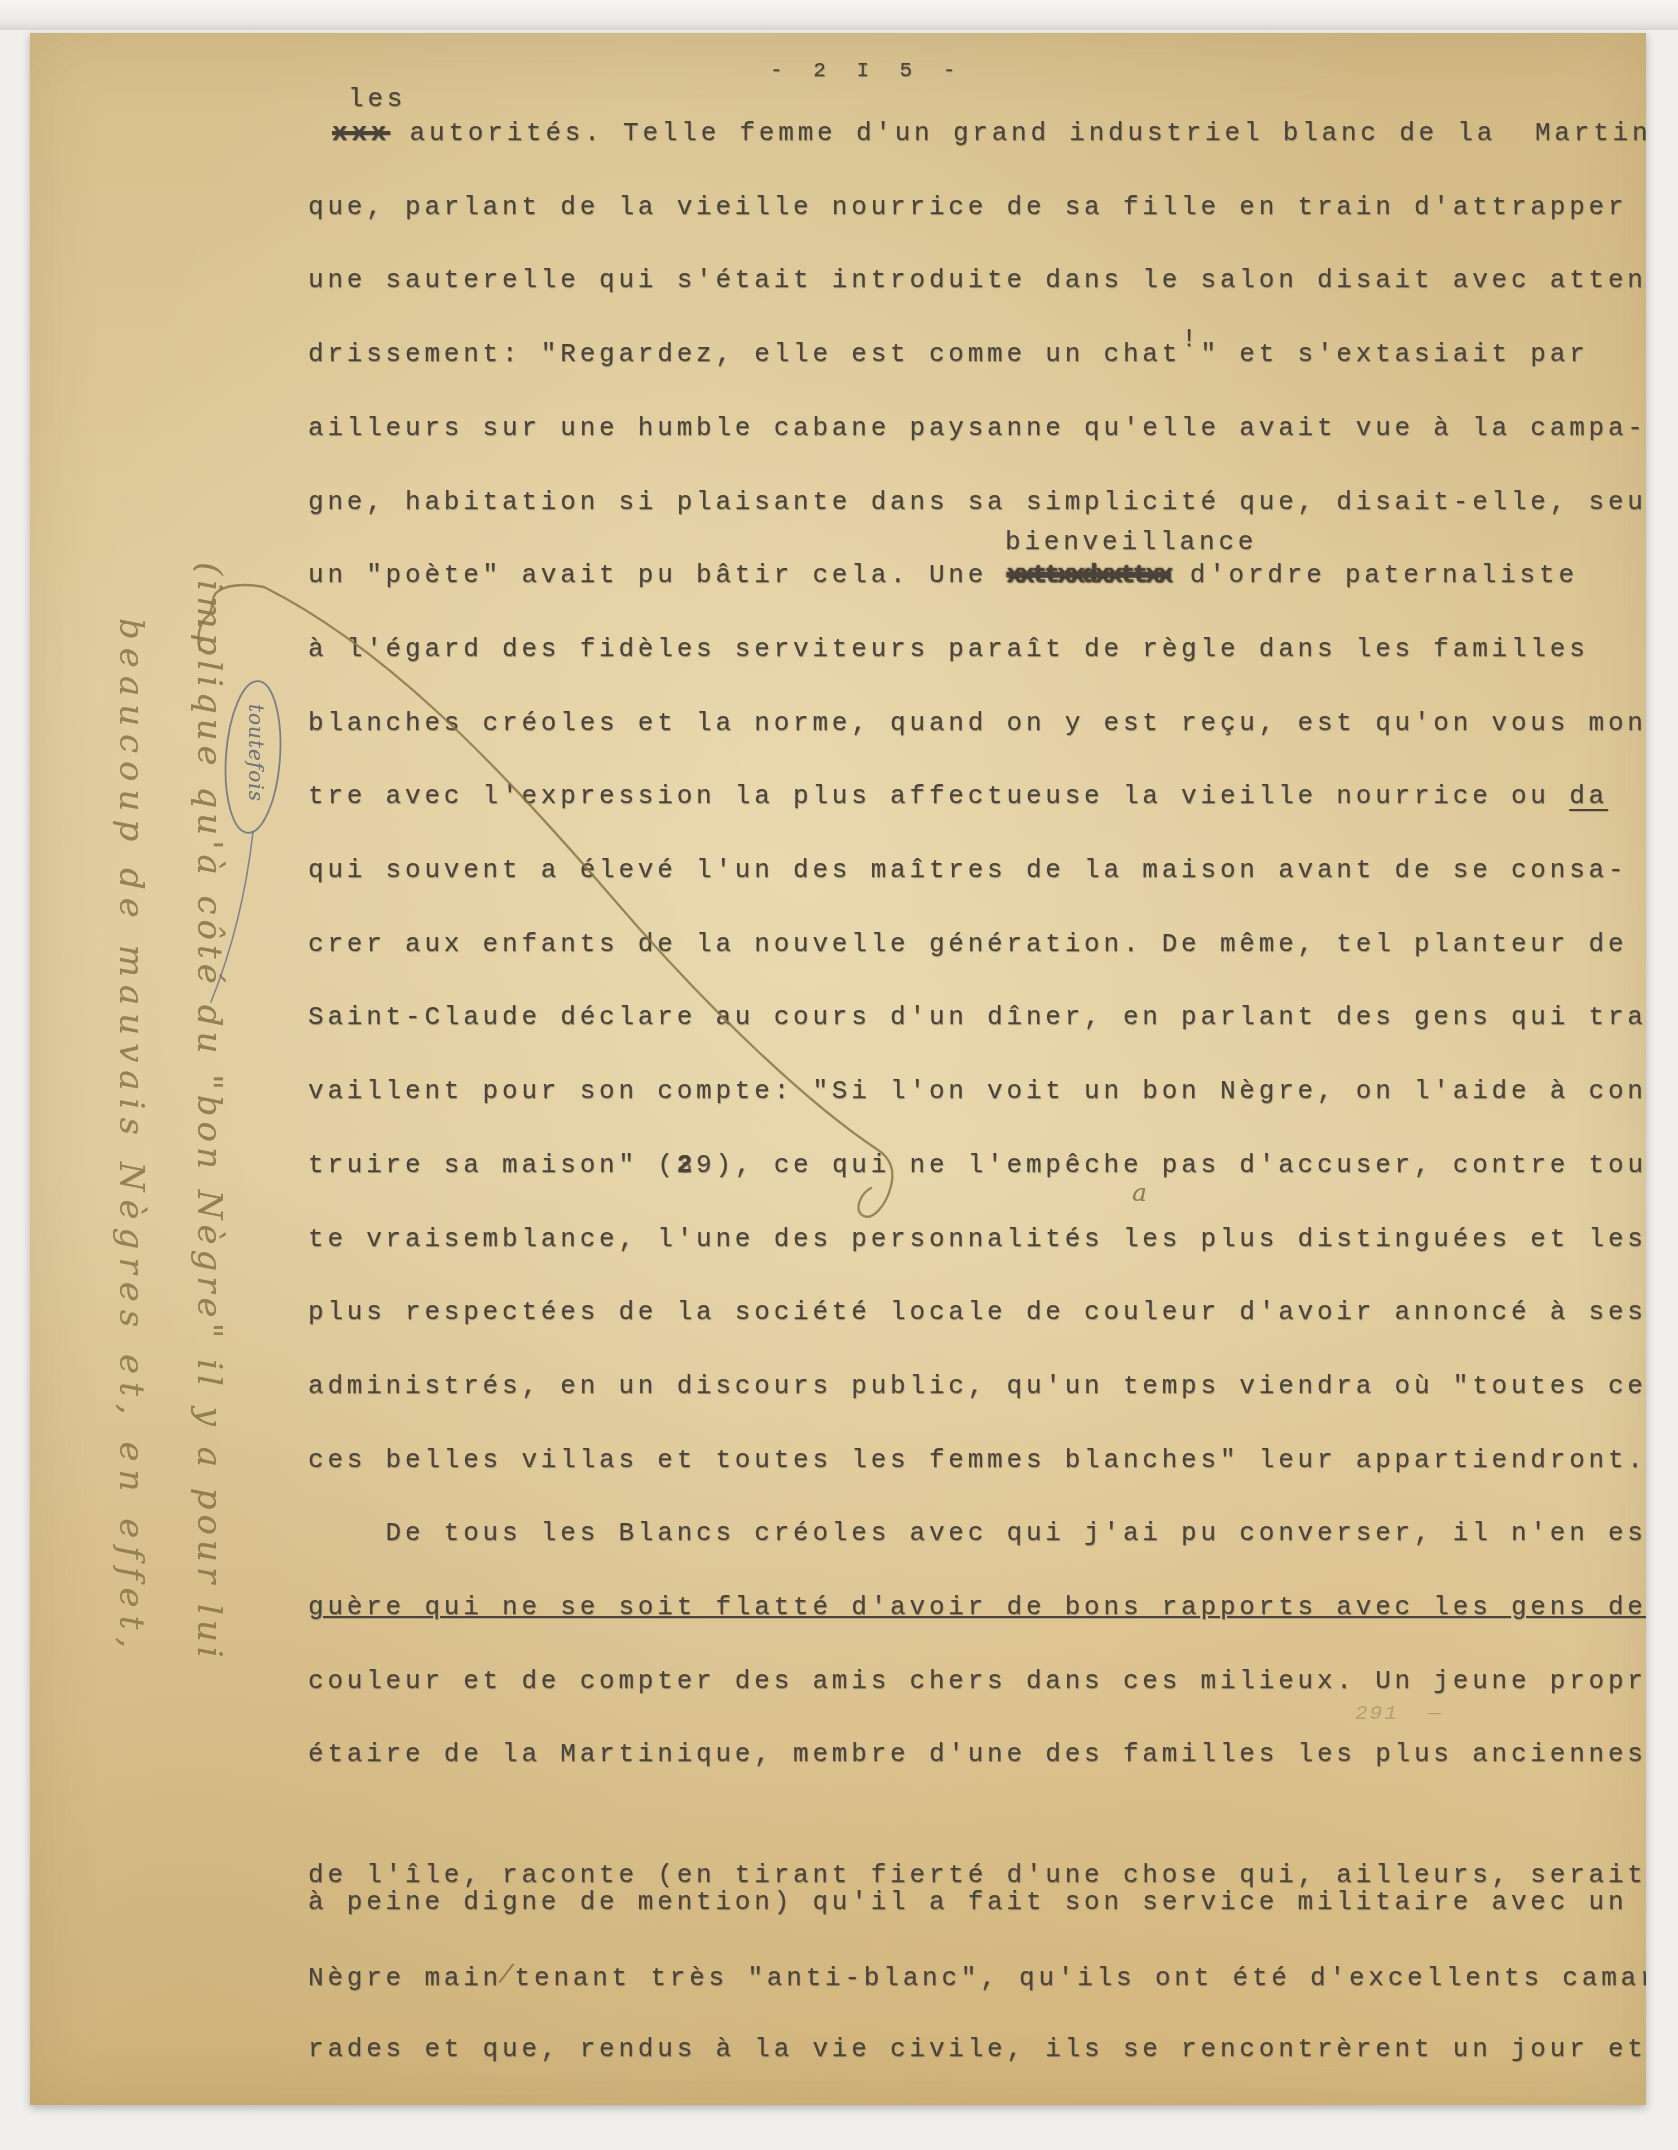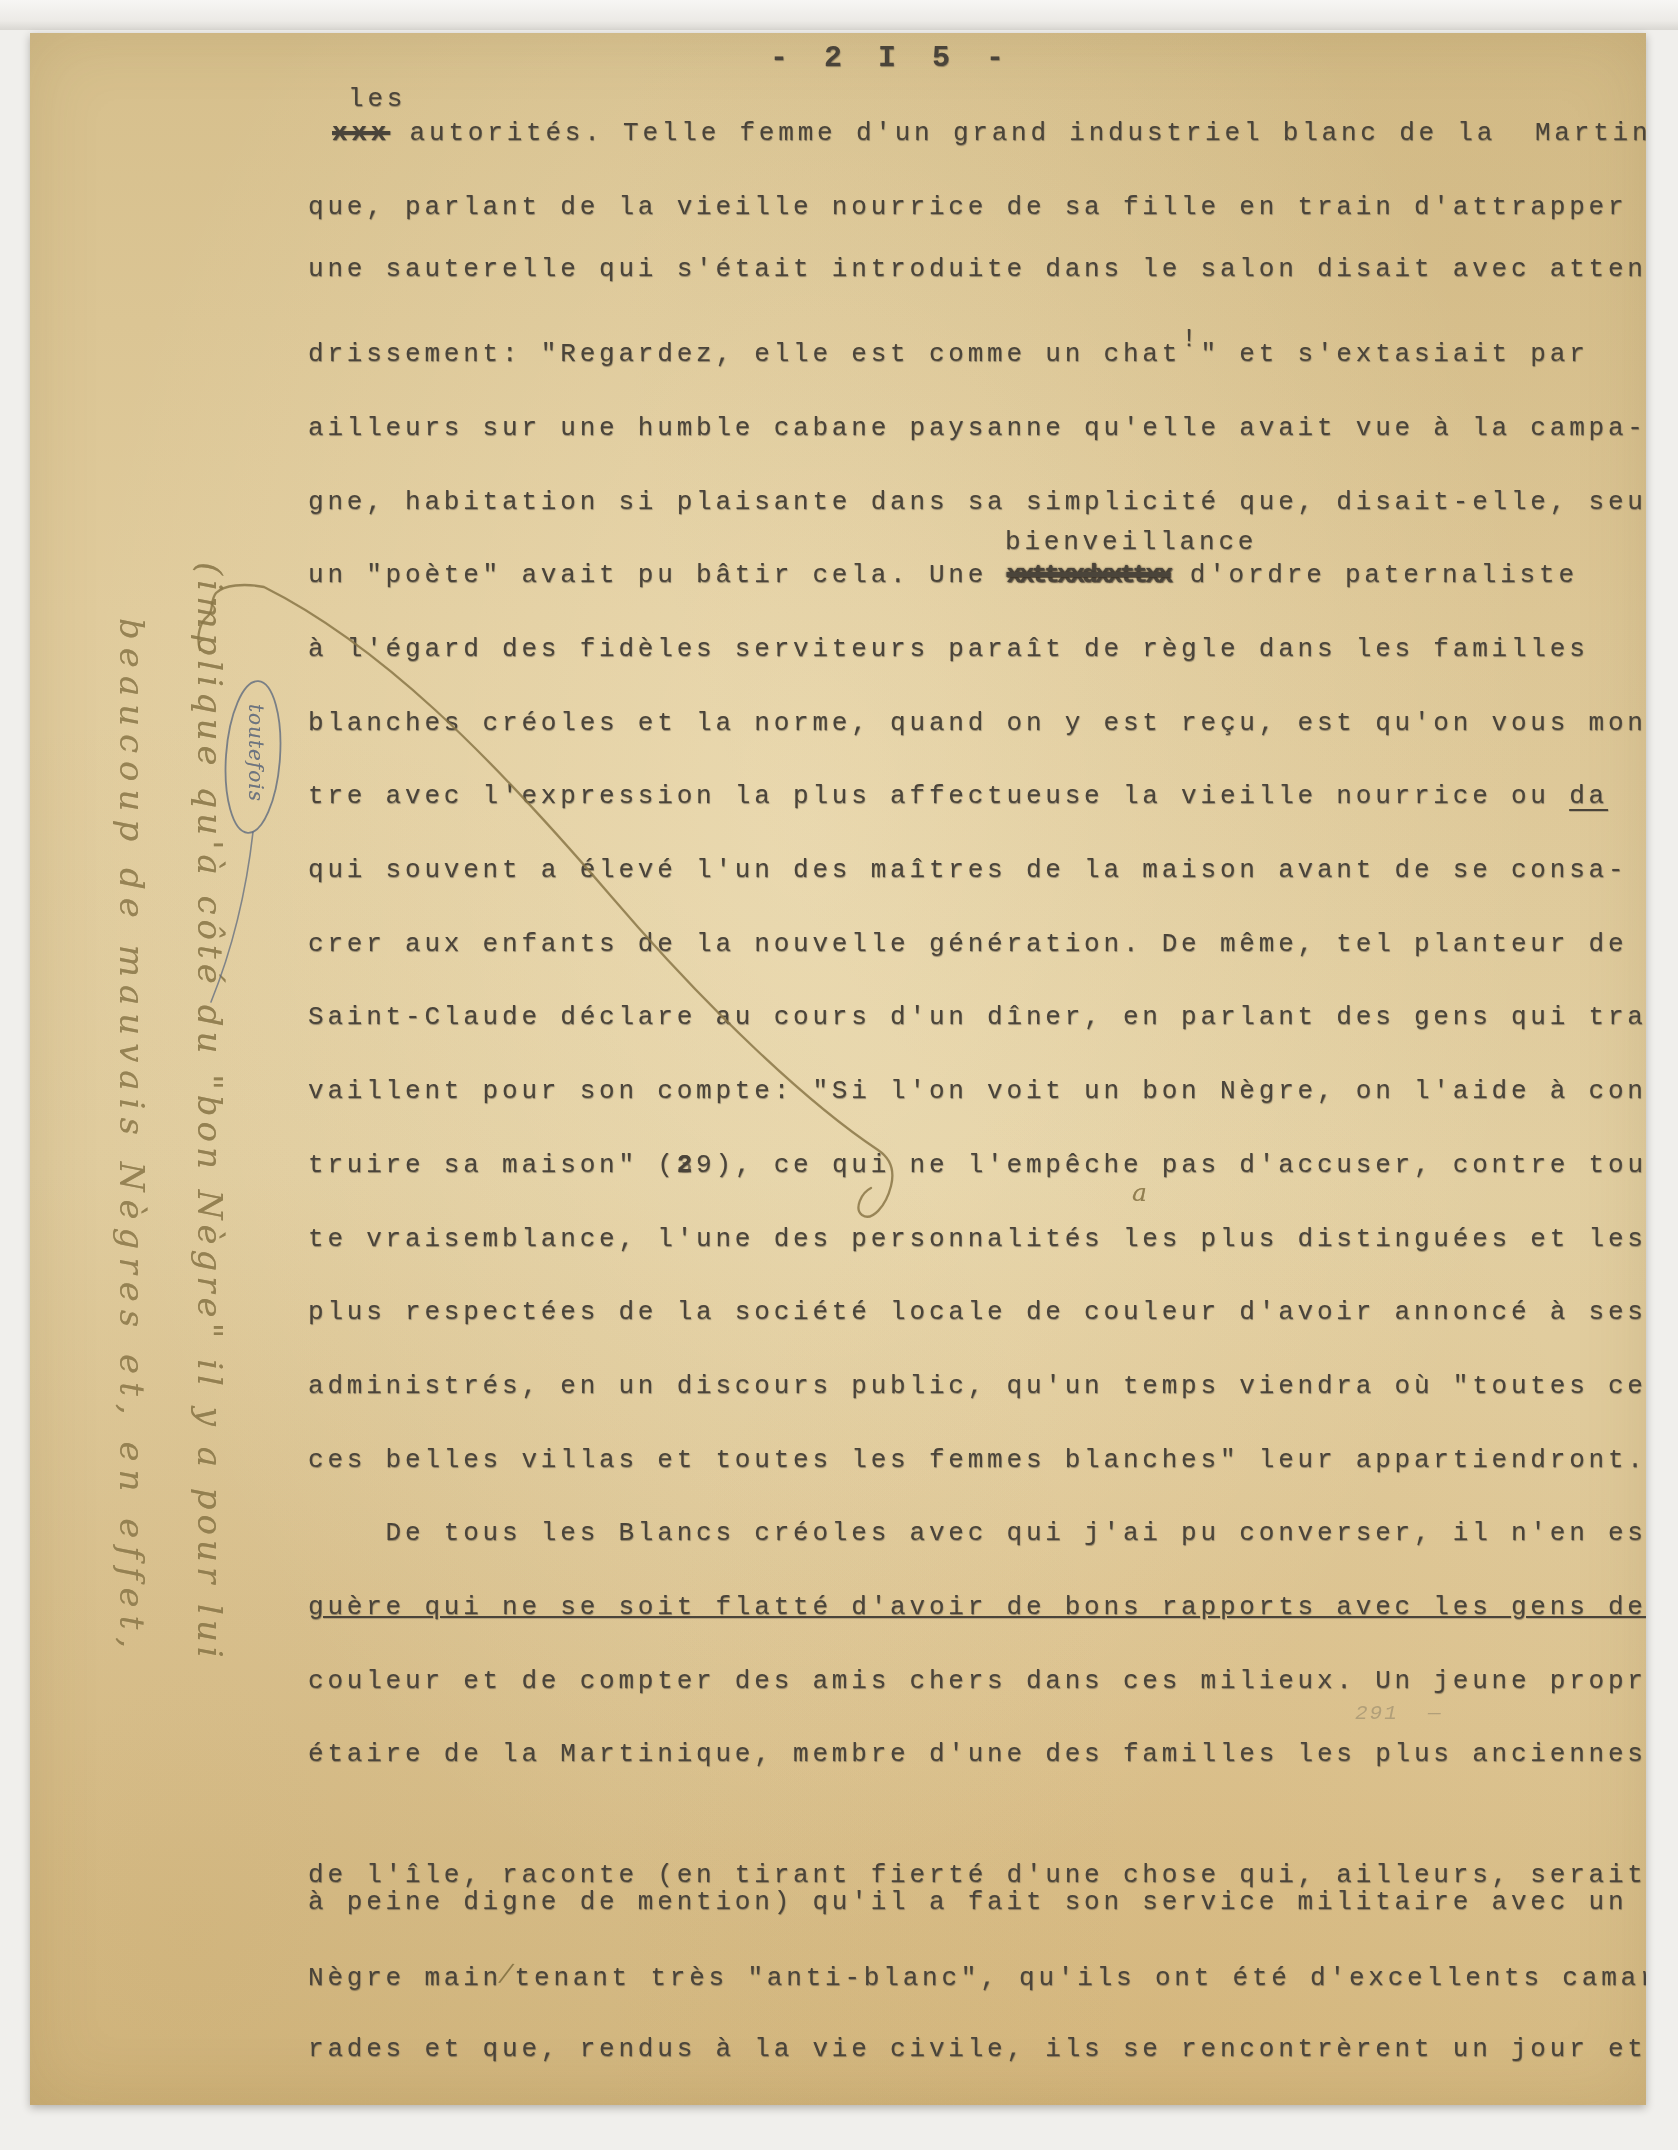--- a/index.html
+++ b/index.html
@@ -17,23 +17,23 @@
     background:
       radial-gradient(ellipse at 48% 38%, rgba(255,246,216,.28), rgba(0,0,0,0) 62%),
       radial-gradient(ellipse at 88% 10%, rgba(165,125,55,.10), rgba(0,0,0,0) 42%),
       radial-gradient(ellipse at 10% 92%, rgba(160,118,48,.13), rgba(0,0,0,0) 46%),
       radial-gradient(ellipse at 70% 97%, rgba(200,140,60,.10), rgba(0,0,0,0) 35%),
       linear-gradient(180deg,#d6bf8c 0%,#e0cb9c 28%,#e3d0a3 55%,#dcc492 82%,#d5ba83 100%);
     box-shadow:0 3px 8px rgba(40,35,25,.30), inset 0 0 70px rgba(115,85,35,.16);
     overflow:hidden;
   }
   .page-number{
-    position:absolute;left:740px;top:8px;
-    font-size:30px;letter-spacing:9px;color:var(--ink-typed);
-    text-shadow:.5px .5px 1px rgba(70,62,50,.5);white-space:pre;font-weight:bold;
+    position:absolute;left:740px;top:26px;
+    font-size:21px;letter-spacing:9px;color:var(--ink-typed);
+    text-shadow:.5px .5px 1px rgba(70,62,50,.5);white-space:pre;
   }
   .typed-text{
     position:absolute;left:278px;top:85px;width:1345px;height:1990px;
     font-size:26px;letter-spacing:3.8px;color:var(--ink-typed);
     text-shadow:.5px .5px .9px rgba(70,62,50,.5);
   }
   .tline{position:absolute;left:0;height:40px;white-space:pre;}
   .s-strike{font-weight:bold;text-decoration:line-through;text-decoration-thickness:4px;margin-left:24px;}
   .s-struckword{
     font-weight:bold;letter-spacing:-3px;
@@ -86,21 +86,21 @@
 <div class="paper">
   <div class="page-number">- 2 I 5 -</div>
 
   <div class="typed-insert" style="left:318px;top:51px;">les</div>
 
   <div class="typed-insert" style="left:975px;top:494px;">bienveillance</div>
 
   <div class="typed-text">
       <div class="tline" style="top: 0px;"><span class="s-strike">xxx</span><span> autorités. Telle femme d'un grand industriel blanc de la  Martinique</span></div>
       <div class="tline" style="top: 74px; text-align: center;"><span>que, parlant de la vieille nourrice de sa fille en train d'attrapper</span></div>
-      <div class="tline" style="top: 136px;"><span>une sauterelle qui s'était introduite dans le salon disait avec atten</span></div>
+      <div class="tline" style="top: 147px;"><span>une sauterelle qui s'était introduite dans le salon disait avec atten</span></div>
       <div class="tline" style="top: 221px;"><span>drissement: "Regardez, elle est comme un chat</span><span class="s-raised">!</span><span>" et s'extasiait par</span></div>
       <div class="tline" style="top: 295px;"><span>ailleurs sur une humble cabane paysanne qu'elle avait vue à la campa-</span></div>
       <div class="tline" style="top: 369px;"><span>gne, habitation si plaisante dans sa simplicité que, disait-elle, seul</span></div>
       <div class="tline" style="top: 442px;"><span>un "poète" avait pu bâtir cela. Une </span><span class="s-struckword">xxttxxdxxttxx</span><span> d'ordre paternaliste</span></div>
       <div class="tline" style="top: 516px;"><span>à l'égard des fidèles serviteurs paraît de règle dans les familles</span></div>
       <div class="tline" style="top: 590px;"><span>blanches créoles et la norme, quand on y est reçu, est qu'on vous mon</span></div>
       <div class="tline" style="top: 663px;"><span>tre avec l'expression la plus affectueuse la vieille nourrice ou </span><span class="s-underline">da</span></div>
       <div class="tline" style="top: 737px;"><span>qui souvent a élevé l'un des maîtres de la maison avant de se consa-</span></div>
       <div class="tline" style="top: 811px;"><span>crer aux enfants de la nouvelle génération. De même, tel planteur de</span></div>
       <div class="tline" style="top: 884px;"><span>Saint-Claude déclare au cours d'un dîner, en parlant des gens qui tra-</span></div>

